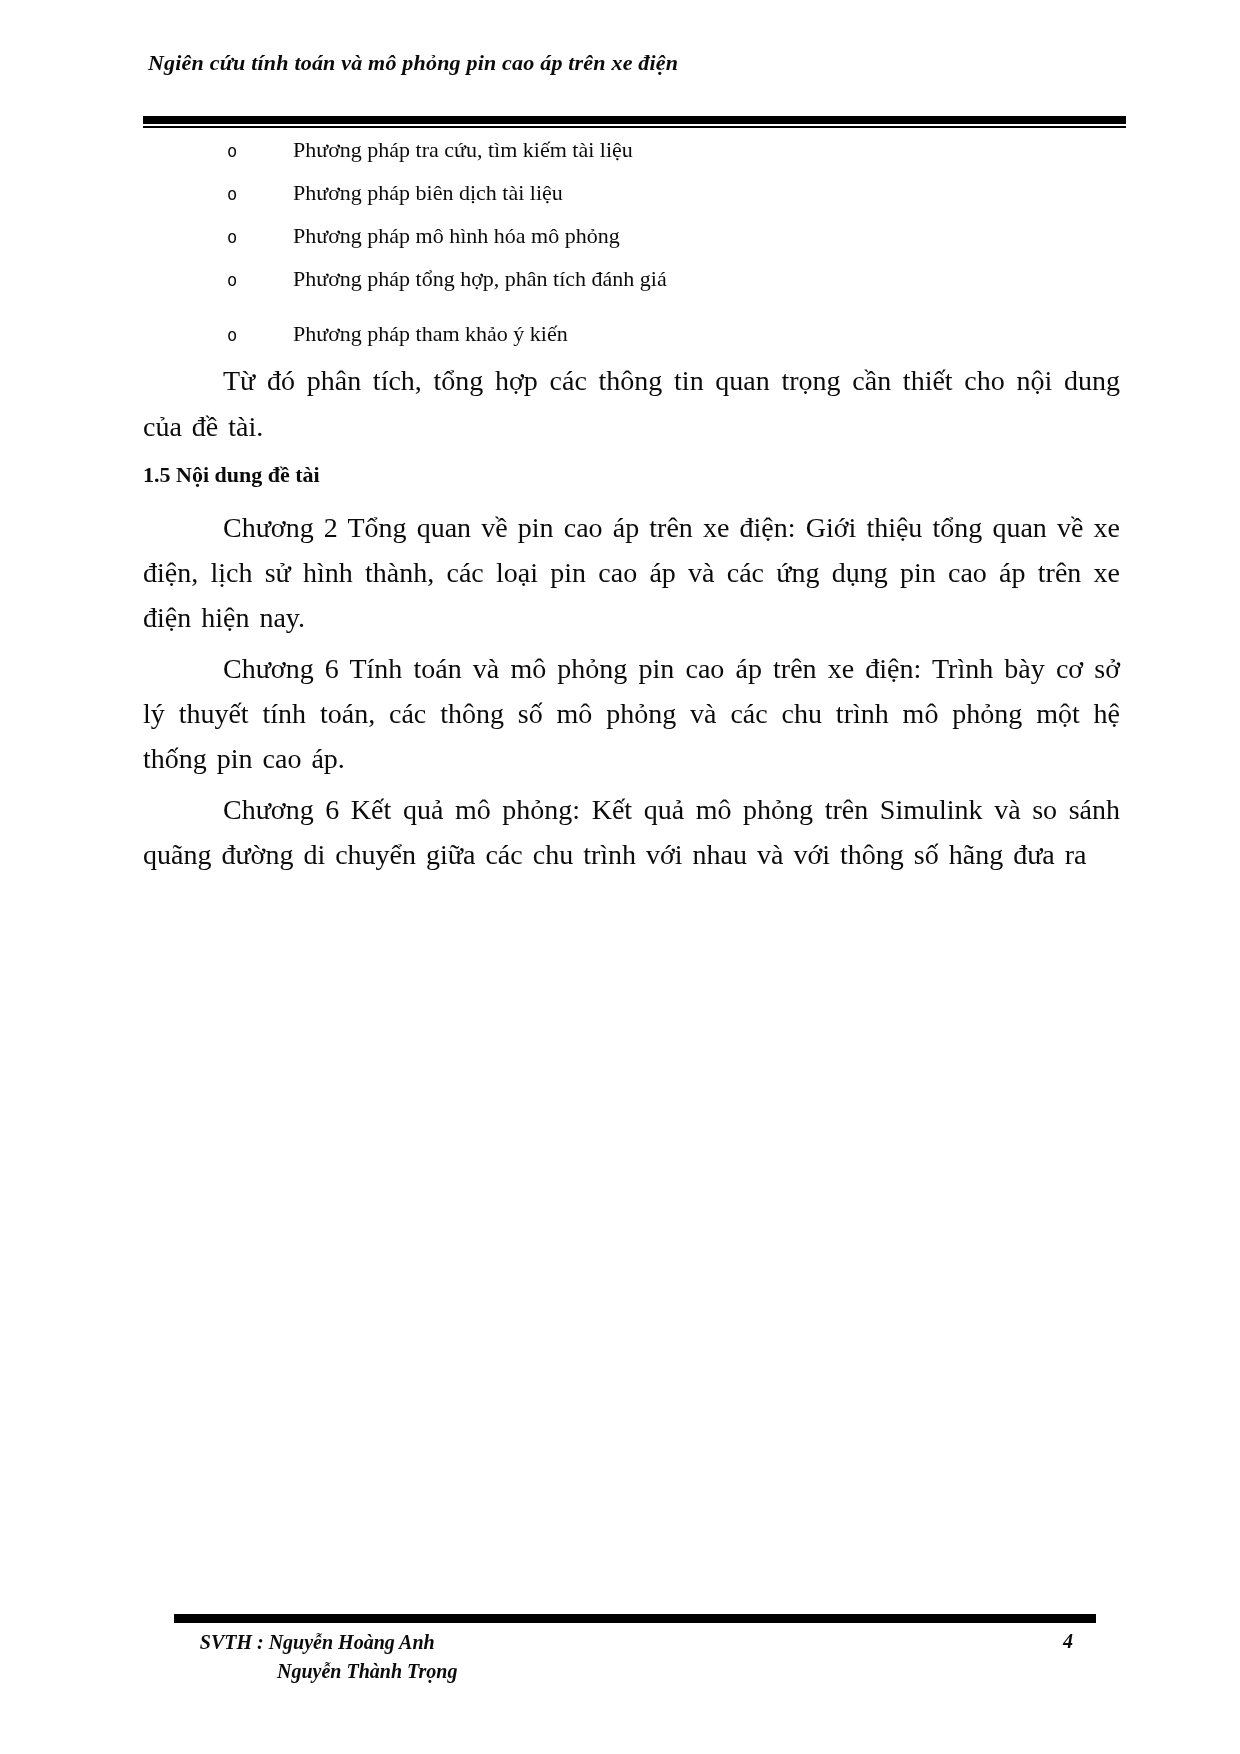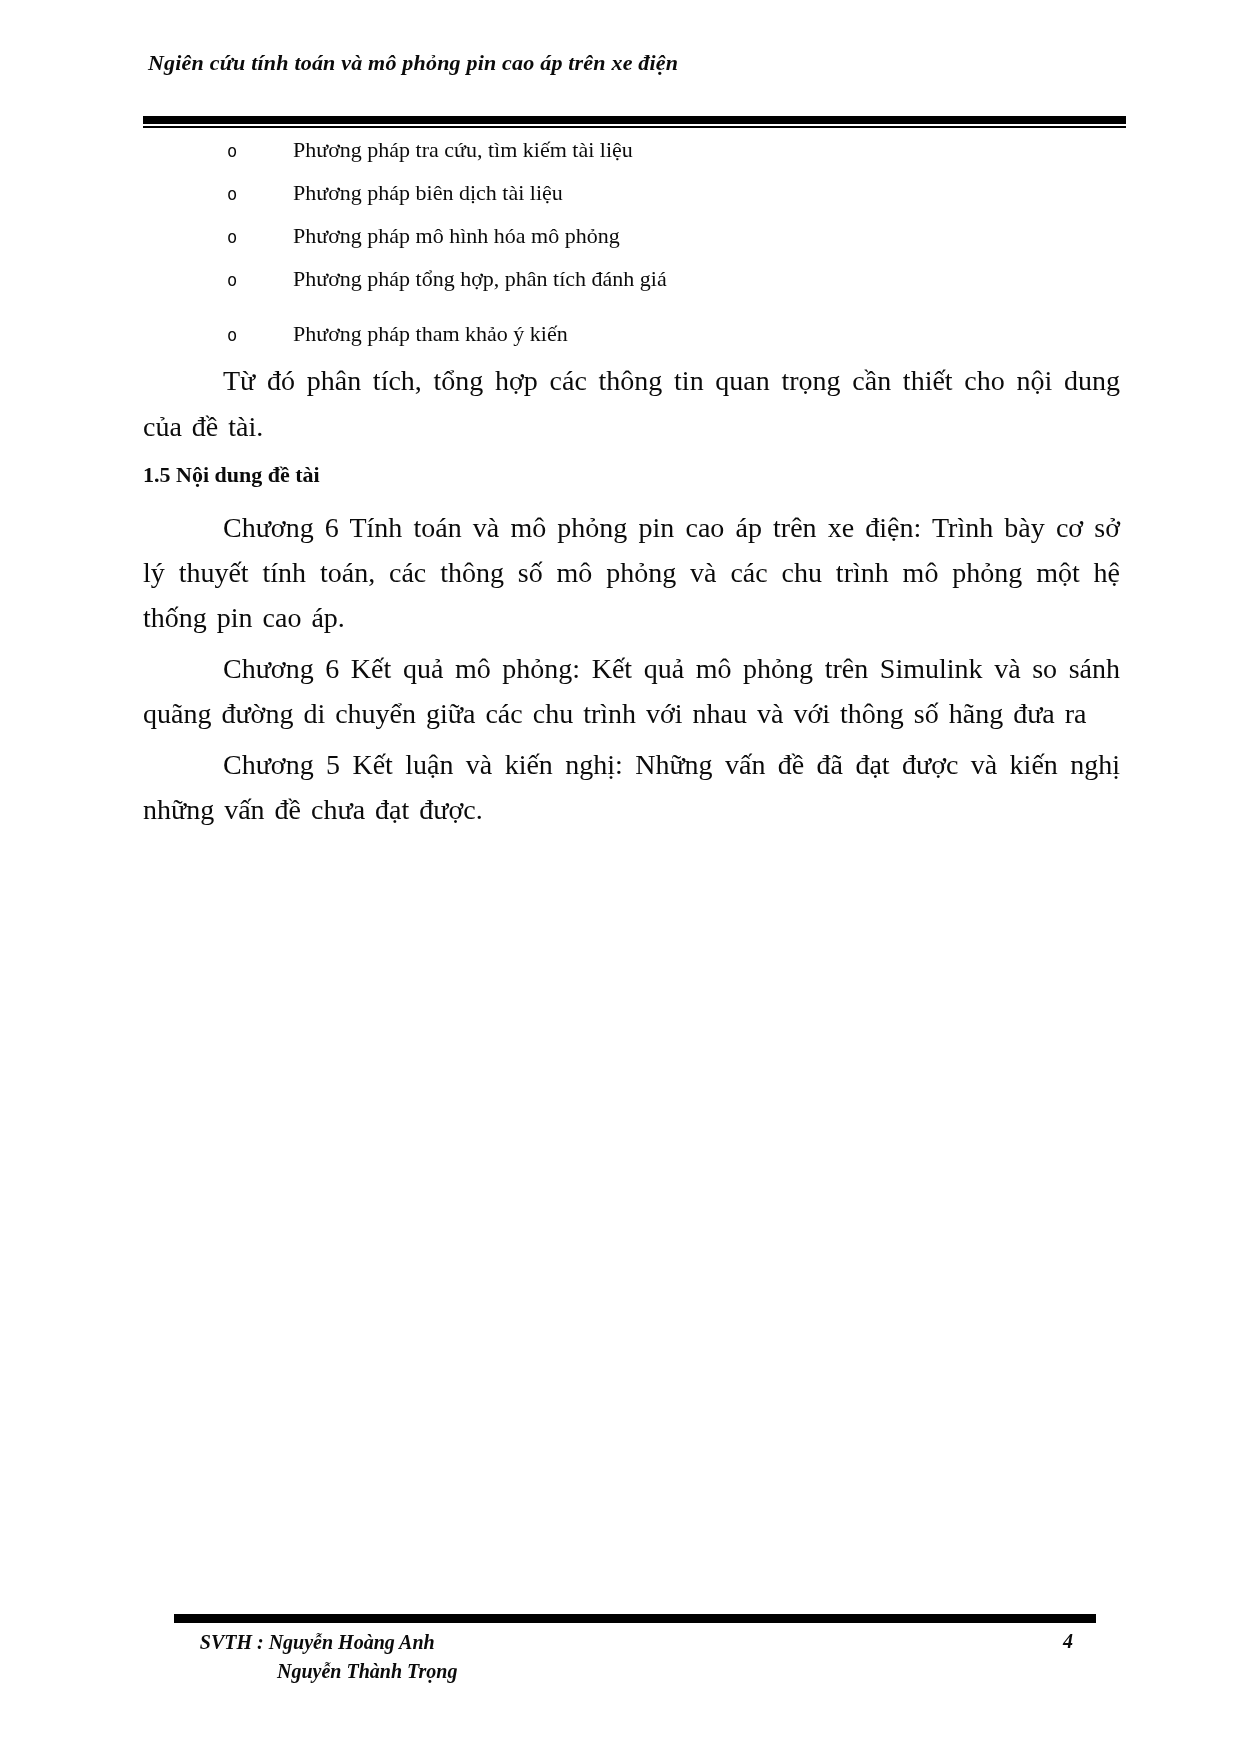--- a/index.html
+++ b/index.html
@@ -160,23 +160,23 @@
         <span class="bullet-text">Phương pháp tham khảo ý kiến</span>
       </li>
     </ul>
 
   <p class="para summary">Từ đó phân tích, tổng hợp các thông tin quan trọng cần thiết cho nội dung của đề tài.</p>
 
   <h2 class="section-heading">1.5 Nội dung đề tài</h2>
 
   <div class="chapters">
 
+      <p class="para chapter">Chương 2 Tổng quan về pin cao áp trên xe điện: Giới thiệu tổng quan về xe điện, lịch sử hình thành, các loại pin cao áp và các ứng dụng pin cao áp trên xe điện hiện nay.</p>
       <p class="para chapter">Chương 6 Tính toán và mô phỏng pin cao áp trên xe điện: Trình bày cơ sở lý thuyết tính toán, các thông số mô phỏng và các chu trình mô phỏng một hệ thống pin cao áp.</p>
       <p class="para chapter">Chương 6 Kết quả mô phỏng: Kết quả mô phỏng trên Simulink và so sánh quãng đường di chuyển giữa các chu trình với nhau và với thông số hãng đưa ra</p>
-      <p class="para chapter">Chương 5 Kết luận và kiến nghị: Những vấn đề đã đạt được và kiến nghị những vấn đề chưa đạt được.</p>
     </div>
 
   <div class="footer-rule"></div>
 
   <div class="footer-names">
     <div>SVTH : Nguyễn Hoàng Anh</div>
     <div class="footer-name2">Nguyễn Thành Trọng</div>
   </div>
 
   <div class="page-number">4</div>

